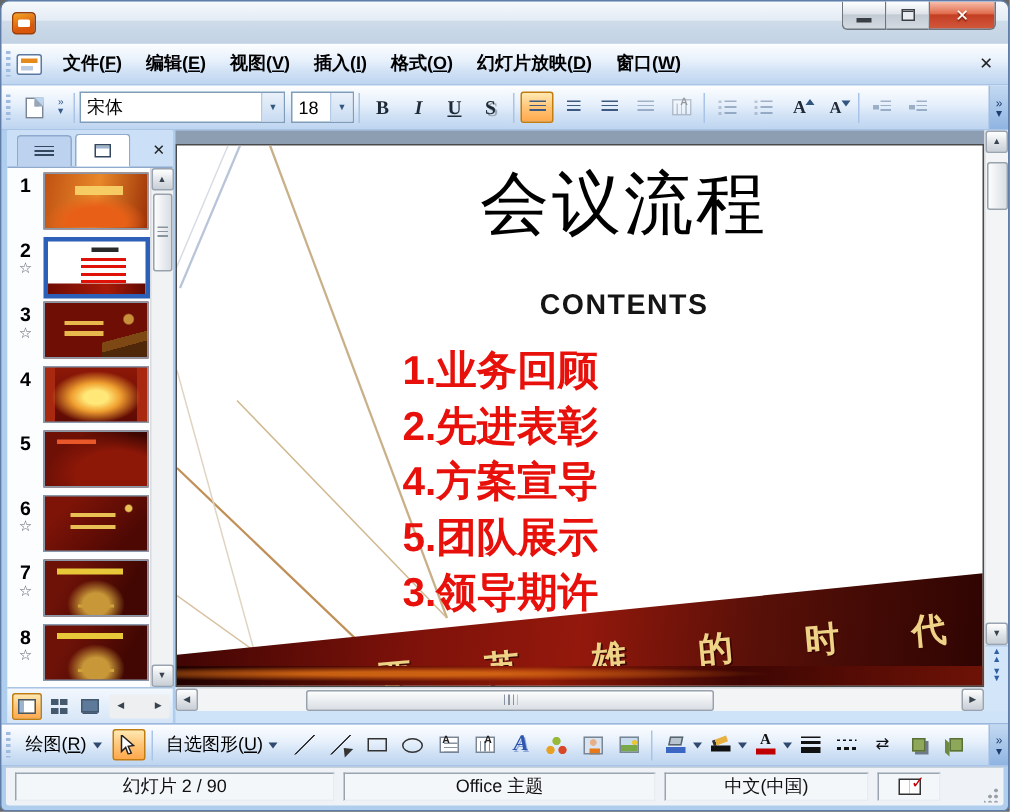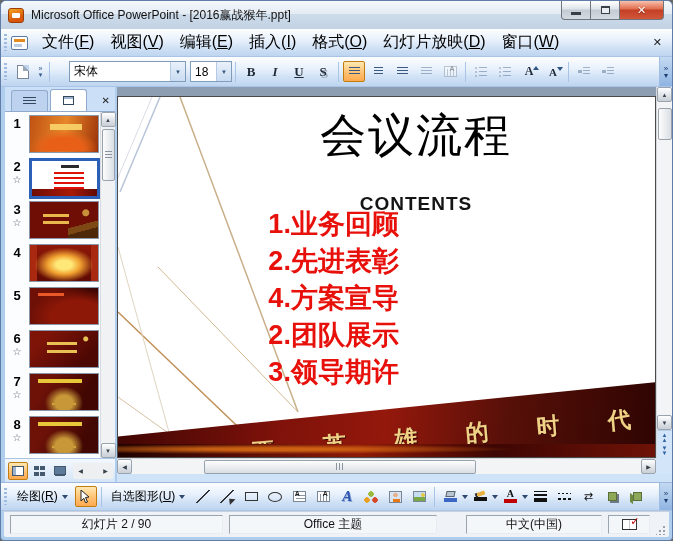--- a/index.html
+++ b/index.html
@@ -24,39 +24,39 @@
 .glyph-max{width:9px;height:8px;border:1px solid #3A3F45;background:#E9EDF2;box-shadow:inset 0 1px 0 #3A3F45;}
 
 .bluebar{background:linear-gradient(180deg,#FDFEFF,#E5EFFB 45%,#D0E1F5 70%,#BED5F0);border-bottom:1px solid #A9C4E6;
  display:flex;align-items:center;}
 .grip{width:3px;height:17px;margin:0 4px 0 3px;flex:0 0 3px;
  background:repeating-linear-gradient(180deg,#9FBBDF 0 2px,rgba(0,0,0,0) 2px 4px);}
 .menubar{height:28px;flex:0 0 28px;}
 .app-mini-icon{width:17px;height:14px;background:#FFF;border:1px solid #5A78A0;border-radius:2px;position:relative;margin-right:6px;}
 .app-mini-icon::before{content:"";position:absolute;left:2px;top:2px;width:11px;height:3px;background:#E58A1C;}
 .app-mini-icon::after{content:"";position:absolute;left:2px;top:7px;width:8px;height:3px;background:#B9CCE4;}
-.menu-item{font-size:16px;color:#000;padding:15px 8px;white-space:nowrap;}
+.menu-item{font-size:12px;color:#000;padding:15px 8px;white-space:nowrap;font-weight:bold;}
 .menu-item u{text-decoration:underline;}
 .menubar-close{margin-left:auto;margin-right:10px;font-size:11px;color:#222;font-weight:bold;}
 .fmtbar{height:30px;flex:0 0 30px;}
 .tbtn{height:21px;min-width:22px;display:flex;align-items:center;justify-content:center;border:1px solid rgba(0,0,0,0);
  border-radius:2px;margin:0 1px;color:#1F2A36;}
 .tbtn.on{background:linear-gradient(180deg,#FFE8B0,#FFC express 55%,#FFAC4E);background:linear-gradient(180deg,#FFE8B0,#FFC express);
  background:linear-gradient(180deg,#FFE9B2,#FFC578 50%,#FFA94D);border-color:#C27D0E;}
 .tbtn.dis{opacity:.42;}
 .vsep{width:1px;height:20px;background:#A9C4E6;margin:0 3px;flex:0 0 1px;}
 .newdoc{width:12px;height:14px;background:#FFF;border:1px solid #7A8696;position:relative;}
 .newdoc::after{content:"";position:absolute;right:-1px;top:-1px;border:3px solid;border-color:#BED5F0 #BED5F0 #9AA6B6 #9AA6B6;}
 .mini-chev{display:flex;flex-direction:column;align-items:center;justify-content:center;width:11px;height:24px;color:#35598C;
  font-size:7px;line-height:6px;}
 .combo{height:21px;background:#FFF;border:1px solid #7F9DB9;display:flex;align-items:center;font-size:12px;}
 .combo .val{padding:0 4px;flex:1;white-space:nowrap;overflow:hidden;}
 .combo .drop{width:15px;height:100%;border-left:1px solid #B5CBE5;background:linear-gradient(180deg,#EAF1FA,#C9DCF2);
  display:flex;align-items:center;justify-content:center;font-size:6px;color:#33587F;}
-.combo.font{width:117px;margin-left:16px;}
+.combo.font{width:137px;}
 .combo.size{width:42px;margin-left:4px;}
 .b-b{font-family:"Liberation Serif",serif;font-weight:bold;font-size:13px;}
 .b-i{font-family:"Liberation Serif",serif;font-style:italic;font-weight:bold;font-size:13px;}
 .b-u{font-family:"Liberation Serif",serif;font-weight:bold;font-size:13px;text-decoration:underline;}
 .b-s{font-family:"Liberation Serif",serif;font-weight:bold;font-size:13px;text-shadow:1.5px 1.5px 0 #9AA6B4;}
 .ico-lines{width:11px;height:9px;background:repeating-linear-gradient(180deg,#3C5A80 0 1px,rgba(0,0,0,0) 1px 3px);}
 .ico-lines.c{width:9px;}
 .ico-num{width:12px;height:10px;background:
  repeating-linear-gradient(180deg,#3C5A80 0 1px,rgba(0,0,0,0) 1px 4px) 4px 0/8px 10px no-repeat,
  repeating-linear-gradient(180deg,#7A8AA0 0 2px,rgba(0,0,0,0) 2px 4px) 0 0/2px 10px no-repeat;}
@@ -108,21 +108,21 @@
 
 .slide-region{flex:1;display:flex;flex-direction:column;margin-left:2px;min-width:0;}
 .slide-row{flex:1;display:flex;min-height:0;}
 .slide-col{flex:1;display:flex;flex-direction:column;background:#8E9EB2;min-width:0;}
 .slide{flex:1;margin-top:9px;background:#FFF;border:1px solid #4A4A4A;position:relative;overflow:hidden;}
 .deco{position:absolute;left:0;top:0;z-index:1;}
 .slide-title{position:absolute;top:8px;left:13%;right:2%;text-align:center;z-index:4;
  font-family:"DejaVu Serif","Liberation Serif",serif;font-size:46px;color:#000;letter-spacing:2px;}
 .slide-sub{position:absolute;top:96px;left:13%;right:2%;text-align:center;z-index:4;
  font-size:19px;font-weight:600;color:#151515;letter-spacing:1px;}
-.slide-list{position:absolute;top:109px;left:28%;z-index:4;list-style:none;}
+.slide-list{position:absolute;top:132px;left:28%;z-index:4;list-style:none;}
 .slide-list li{font-size:27px;line-height:37px;font-weight:bold;color:#E8100A;white-space:nowrap;}
 .banner{position:absolute;left:-2px;right:-2px;bottom:-1px;height:76px;z-index:2;
  clip-path:polygon(0 72%,100% 0%,100% 100%,0 100%);
  background:linear-gradient(95deg,#3E0503,#7E120A 30%,#94180C 50%,#571008 72%,#2E0402);}
 .banner-text{position:absolute;right:2px;bottom:24px;z-index:3;transform:rotate(-5deg);transform-origin:100% 100%;
  font-size:23px;font-weight:bold;color:#EED387;letter-spacing:21px;white-space:nowrap;text-shadow:1px 1px 0 #3A0502;}
 .bstrip{position:absolute;left:0;right:0;bottom:0;height:13px;z-index:3;
  background:radial-gradient(ellipse at 28% 40%,rgba(220,110,20,.85) 0 12%,rgba(0,0,0,0) 45%),
  linear-gradient(90deg,#200201,#5E0E05 25%,#8E1A08 45%,#3E0603 70%,#6E1206);}
 .vscroll{width:16px;flex:0 0 16px;background:#F3F4F6;display:flex;flex-direction:column;align-items:center;border-left:1px solid #D4D8DC;}
@@ -180,21 +180,21 @@
  repeating-linear-gradient(90deg,#111 0 3px,rgba(0,0,0,0) 3px 5px) 0 5px/13px 2px no-repeat;}
 .ico-arrstyle{font-size:11px;color:#111;line-height:11px;}
 .ico-shadow{width:9px;height:9px;background:#8CA858;border:1px solid #5A7038;box-shadow:2px 2px 0 #6E7A88;}
 .ico-3d{width:9px;height:9px;background:#8CA858;border:1px solid #5A7038;position:relative;margin-left:3px;}
 .ico-3d::before{content:"";position:absolute;left:-4px;top:1px;width:3px;height:9px;background:#6E8A40;transform:skewY(40deg);}
 
 .statusbar{height:26px;flex:0 0 26px;background:#EFF3F8;display:flex;align-items:center;padding:0 6px;gap:6px;position:relative;
  border-top:1px solid #C9D2DC;margin:0 3px 3px 3px;border-radius:0 0 2px 2px;}
 .spanel{height:19px;border:1px solid;border-color:#9AA4AE #E9EDF1 #E9EDF1 #9AA4AE;display:flex;align-items:center;justify-content:center;
  font-size:12px;color:#111;background:#F4F7FA;}
-.sp1{width:213px;}.sp2{width:208px;}.sp3{width:136px;margin-left:23px;}
+.sp1{width:213px;}.sp2{width:208px;}.sp3{width:136px;}
 .spbook{width:42px;}
 .book{width:15px;height:11px;border:1px solid #333;background:linear-gradient(90deg,#FFF 0 48%,#C8CCD2 48% 52%,#FFF 52%);position:relative;}
 .bookchk{position:absolute;right:-4px;top:-5px;color:#C00000;font-weight:bold;font-size:11px;}
 .rgrip{position:absolute;right:3px;bottom:2px;width:10px;height:10px;
  background:radial-gradient(circle at 8px 2px,#98A0A8 0 1px,rgba(0,0,0,0) 1.5px),
  radial-gradient(circle at 8px 6px,#98A0A8 0 1px,rgba(0,0,0,0) 1.5px),
  radial-gradient(circle at 4px 6px,#98A0A8 0 1px,rgba(0,0,0,0) 1.5px),
  radial-gradient(circle at 8px 10px,#98A0A8 0 1px,rgba(0,0,0,0) 1.5px),
  radial-gradient(circle at 4px 10px,#98A0A8 0 1px,rgba(0,0,0,0) 1.5px),
  radial-gradient(circle at 0px 10px,#98A0A8 0 1px,rgba(0,0,0,0) 1.5px);}
@@ -222,40 +222,39 @@
  background-size:44px 4px,100% 100%,24px 2px,100% 100%;background-position:8px 5px,0 0,50% 86%,0 0;background-repeat:no-repeat;}
 .pre{white-space:pre-line;}
 </style>
 </head>
 <body>
 
 <div class="window">
 
   <div class="titlebar">
     <div class="pp-icon"></div>
-    <div class="title-text">Microsoft Office PowerPoint - [2016赢战猴年.ppt]</div>
     <div class="winbtns">
       <div class="wbtn min">
           <span class="glyph-min"></span>
         </div>
       <div class="wbtn max">
           <span class="glyph-max"></span>
         </div>
       <div class="wbtn cls">
           <span>✕</span>
         </div>
     </div>
   </div>
 
   <div class="bluebar menubar">
     <div class="grip"></div>
     <div class="app-mini-icon"></div>
     <div class="menu-item"><span>文件(</span><u>F</u><span>)</span></div>
+    <div class="menu-item"><span>编辑(</span><u>E</u><span>)</span></div>
     <div class="menu-item"><span>视图(</span><u>V</u><span>)</span></div>
-    <div class="menu-item"><span>编辑(</span><u>E</u><span>)</span></div>
     <div class="menu-item"><span>插入(</span><u>I</u><span>)</span></div>
     <div class="menu-item"><span>格式(</span><u>O</u><span>)</span></div>
     <div class="menu-item"><span>幻灯片放映(</span><u>D</u><span>)</span></div>
     <div class="menu-item"><span>窗口(</span><u>W</u><span>)</span></div>
     <div class="menubar-close">✕</div>
   </div>
 
   <div class="bluebar fmtbar">
     <div class="grip"></div>
     <div class="tbtn">
@@ -439,21 +438,21 @@
               <line x1="0" y1="215" x2="160" y2="368" stroke="#C09058" stroke-width="1.5"></line>
               <line x1="0" y1="300" x2="95" y2="368" stroke="#D8C0A0" stroke-width="1"></line>
               <line x1="0" y1="150" x2="60" y2="368" stroke="#E0D4C0" stroke-width="1"></line>
             </svg>
             <div class="slide-title">会议流程</div>
             <div class="slide-sub">CONTENTS</div>
             <ul class="slide-list">
               <li>1.业务回顾</li>
               <li>2.先进表彰</li>
               <li>4.方案宣导</li>
-              <li>2.团队展示</li>
+              <li>5.团队展示</li>
               <li>3.领导期许</li>
             </ul>
             <div class="banner"></div>
             <div class="banner-text">要 英 雄 的 时 代</div>
             <div class="bstrip"></div>
           </div>
         </div>
         <div class="vscroll">
           <div class="sbtn">▲</div>
           <div class="vthumb"></div>

